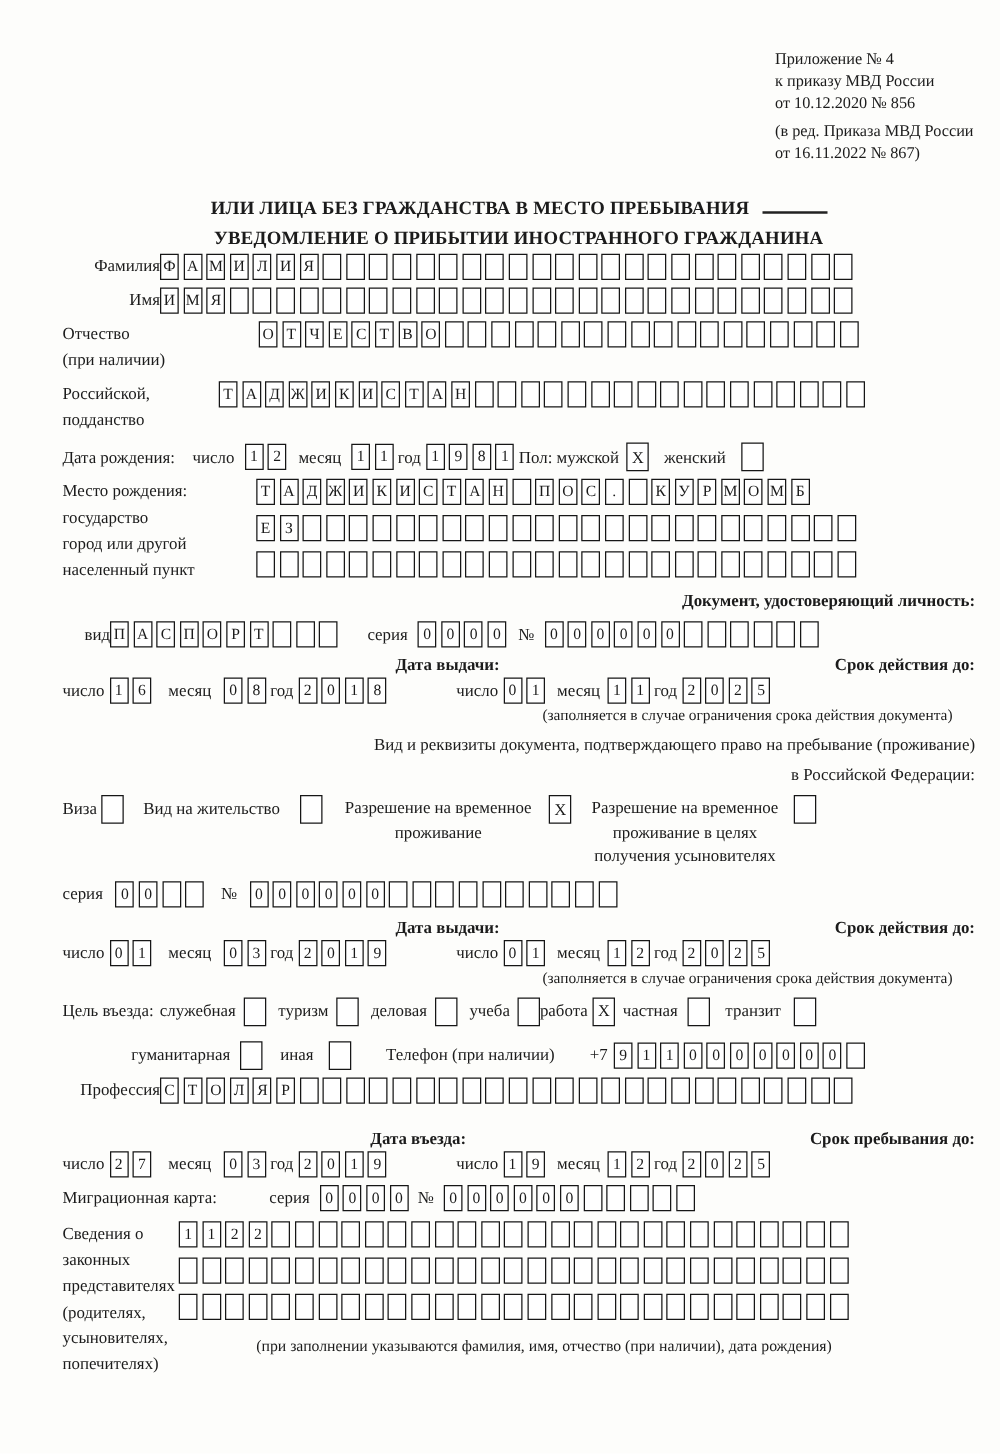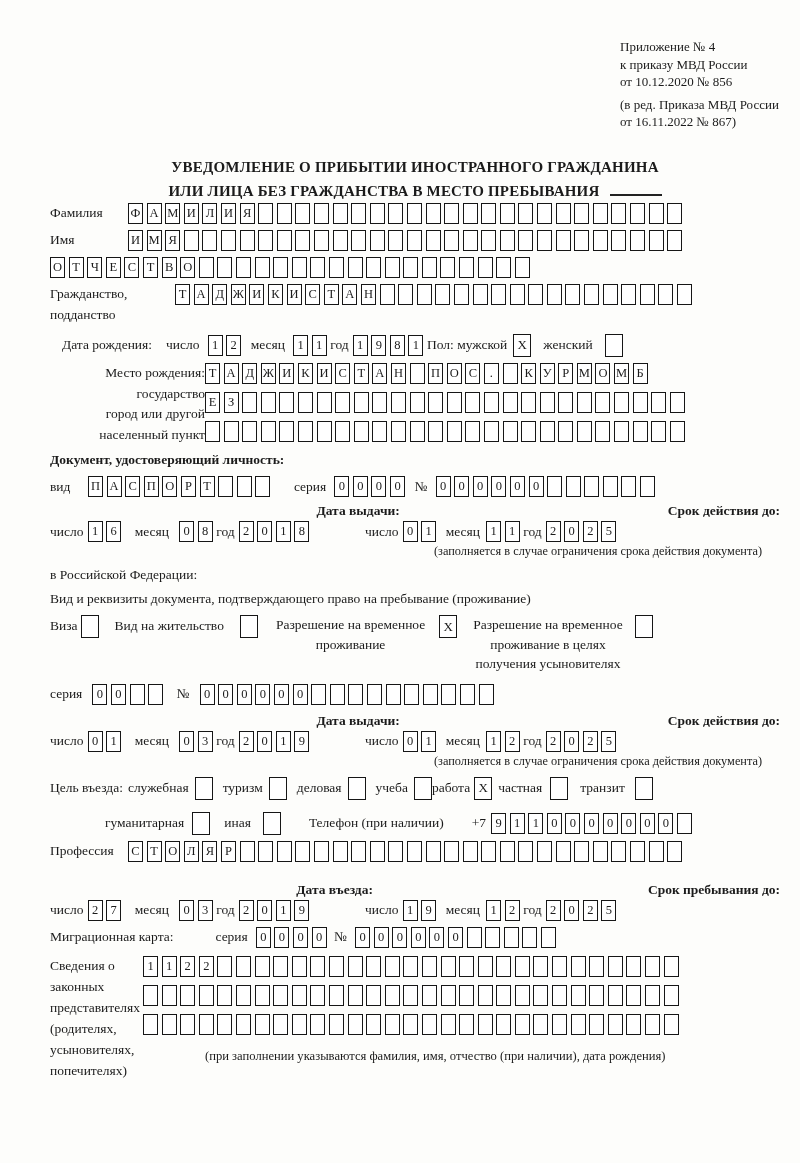--- a/index.html
+++ b/index.html
@@ -11,34 +11,34 @@
   .appendix .gap { height:5px; }
   .forma { text-align:right; padding-right:38px; font-weight:bold; font-size:14.5px; margin-top:20px; letter-spacing:.5px; }
 
   .title { text-align:center; font-weight:bold; font-size:15px; margin-top:24px; line-height:1.6; letter-spacing:.2px; }
   .blank-line { display:inline-block; width:52px; border-bottom:2px solid #222; margin-left:10px; vertical-align:baseline; }
 
   .sec-heading { text-align:center; font-weight:bold; font-size:13.6px; margin-top:24px; margin-bottom:16px; }
 
   .row { display:flex; align-items:center; white-space:nowrap; margin-bottom:6px; }
   .row-top { align-items:flex-start; }
-  .lbl { font-size:13.5px; flex:none; }
+  .lbl { font-size:13.5px; flex:none;text-align:right; }
   .lbl2 { font-size:13.5px; line-height:1.55; flex:none; }
 
   .boxes { display:inline-flex; flex:none; }
   .cell { flex:none; display:inline-flex; align-items:center; justify-content:center;
           width:15px; height:21px; border:1.5px solid #161616; margin-right:3.6px;
           font-size:12.5px; background:#fff; }
   .cb { flex:none; display:inline-flex; align-items:center; justify-content:center;
         width:18px; height:23px; border:1.5px solid #161616; font-size:13px; background:#fff; }
 
-  .w78 { width:78px; } .w125 { width:125px; } .w157 { width:157px; } .w155 { width:155px;text-align:right; }
+  .w78 { width:78px; } .w125 { width:125px; } .w157 { width:157px; } .w155 { width:155px; }
   .w38 { width:38px; } .w93 { width:93px; }
 
-  .center-bold { text-align:left; font-weight:bold; font-size:13.5px; margin:10px 0 8px 0; }
+  .center-bold { text-align:right; font-weight:bold; font-size:13.5px; margin:10px 0 8px 0; }
   .date-headers { display:flex; font-weight:bold; font-size:13.5px; margin-bottom:2px;justify-content:flex-end; }
   .note-right { text-align:right; font-size:12.3px; padding-right:18px; margin-top:1px; margin-bottom:8px; }
   .mini-gap { display:inline-block; }
   .opt-center { text-align:center; font-size:13.5px; line-height:1.45; }
   .stack { display:flex; flex-direction:column; }
   .boxcol { display:flex; flex-direction:column; gap:8px; }
   .reps-note { font-size:12.6px; margin-top:14px; margin-left:62px; white-space:normal; }
 </style>
 </head>
 <body>
@@ -48,22 +48,22 @@
   <div class="appendix">
     <div>Приложение № 4</div>
     <div>к приказу МВД России</div>
     <div>от 10.12.2020 № 856</div>
     <div class="gap"></div>
     <div>(в ред. Приказа МВД России</div>
     <div>от 16.11.2022 № 867)</div>
   </div>
 
   <div class="title">
+    <div><span>ИЛИ ЛИЦА БЕЗ ГРАЖДАНСТВА В МЕСТО ПРЕБЫВАНИЯ</span><span class="blank-line"></span></div>
     <div>УВЕДОМЛЕНИЕ О ПРИБЫТИИ ИНОСТРАННОГО ГРАЖДАНИНА</div>
-    <div><span>ИЛИ ЛИЦА БЕЗ ГРАЖДАНСТВА В МЕСТО ПРЕБЫВАНИЯ</span><span class="blank-line"></span></div>
   </div>
 
 
   <div class="row">
     <span class="lbl w78">Фамилия</span>
     <span class="boxes">
         <span class="cell">Ф</span>
         <span class="cell">А</span>
         <span class="cell">М</span>
         <span class="cell">И</span>
@@ -126,20 +126,24 @@
         <span class="cell"></span>
         <span class="cell"></span>
         <span class="cell"></span>
         <span class="cell"></span>
         <span class="cell"></span>
         <span class="cell"></span>
       </span>
   </div>
 
   <div class="row row-top">
+    <span class="lbl2 w157">
+      <span>Отчество</span><br>
+      <span>(при наличии)</span>
+    </span>
     <span class="boxes">
         <span class="cell">О</span>
         <span class="cell">Т</span>
         <span class="cell">Ч</span>
         <span class="cell">Е</span>
         <span class="cell">С</span>
         <span class="cell">Т</span>
         <span class="cell">В</span>
         <span class="cell">О</span>
         <span class="cell"></span>
@@ -158,21 +162,21 @@
         <span class="cell"></span>
         <span class="cell"></span>
         <span class="cell"></span>
         <span class="cell"></span>
         <span class="cell"></span>
       </span>
   </div>
 
   <div class="row row-top">
     <span class="lbl2 w125">
-      <span>Гражданство,</span><br>
+      <span>Российской,</span><br>
       <span>подданство</span>
     </span>
     <span class="boxes">
         <span class="cell">Т</span>
         <span class="cell">А</span>
         <span class="cell">Д</span>
         <span class="cell">Ж</span>
         <span class="cell">И</span>
         <span class="cell">К</span>
         <span class="cell">И</span>
@@ -193,21 +197,21 @@
         <span class="cell"></span>
         <span class="cell"></span>
         <span class="cell"></span>
         <span class="cell"></span>
         <span class="cell"></span>
         <span class="cell"></span>
         <span class="cell"></span>
       </span>
   </div>
 
-  <div class="row" style="margin-top:8px;margin-left:12px;">
+  <div class="row" style="margin-top:8px;">
     <span class="lbl">Дата рождения:</span>
     <span class="lbl" style="margin-left:14px; margin-right:8px;">число</span>
     <span class="boxes">
         <span class="cell">1</span>
         <span class="cell">2</span>
       </span>
     <span class="lbl" style="margin-left:6px; margin-right:8px;">месяц</span>
     <span class="boxes">
         <span class="cell">1</span>
         <span class="cell">1</span>
@@ -395,22 +399,22 @@
     <span class="lbl" style="margin-right:4px;">год</span>
     <span class="boxes">
         <span class="cell">2</span>
         <span class="cell">0</span>
         <span class="cell">2</span>
         <span class="cell">5</span>
       </span>
   </div>
   <div class="note-right">(заполняется в случае ограничения срока действия документа)</div>
 
+  <div class="lbl" style="margin-bottom:8px;">Вид и реквизиты документа, подтверждающего право на пребывание (проживание)</div>
   <div class="lbl" style="margin-bottom:8px;">в Российской Федерации:</div>
-  <div class="lbl" style="margin-bottom:8px;">Вид и реквизиты документа, подтверждающего право на пребывание (проживание)</div>
 
   <div class="row row-top">
     <span class="lbl" style="margin-top:3px;">Виза</span>
     <span class="cb" style="margin-left:3px;"></span>
     <span class="lbl" style="margin-left:16px; margin-top:3px;">Вид на жительство</span>
     <span class="cb" style="margin-left:16px;"></span>
     <span class="opt-center" style="margin-left:18px;">
       <span>Разрешение на временное</span><br>
       <span>проживание</span>
     </span>

